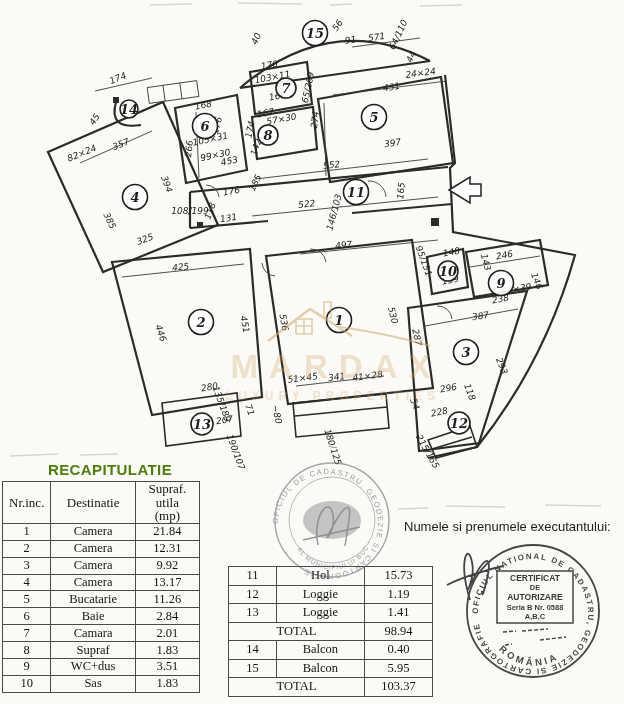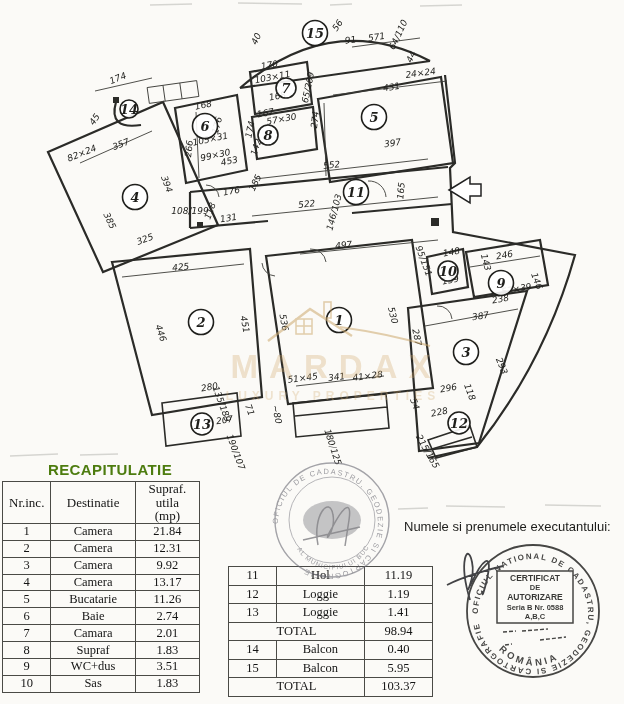--- a/index.html
+++ b/index.html
@@ -81,21 +81,21 @@
           <td>13.17</td>
         </tr>
       <tr>
           <td>5</td>
           <td>Bucatarie</td>
           <td>11.26</td>
         </tr>
       <tr>
           <td>6</td>
           <td>Baie</td>
-          <td>2.74</td>
+          <td>2.84</td>
         </tr>
       <tr>
           <td>7</td>
           <td>Camara</td>
           <td>2.01</td>
         </tr>
       <tr>
           <td>8</td>
           <td>Supraf</td>
           <td>1.83</td>
@@ -111,21 +111,21 @@
           <td>1.83</td>
         </tr>
     </tbody>
   </table>
 
   <table class="recap" id="tbl-right">
     <tbody>
       <tr>
           <td class="c-nr">11</td>
           <td class="c-dest">Hol</td>
-          <td class="c-val">11.19</td>
+          <td class="c-val">15.73</td>
         </tr>
       <tr>
           <td>12</td>
           <td>Loggie</td>
           <td>1.19</td>
         </tr>
       <tr>
           <td>13</td>
           <td>Loggie</td>
           <td>1.41</td>

